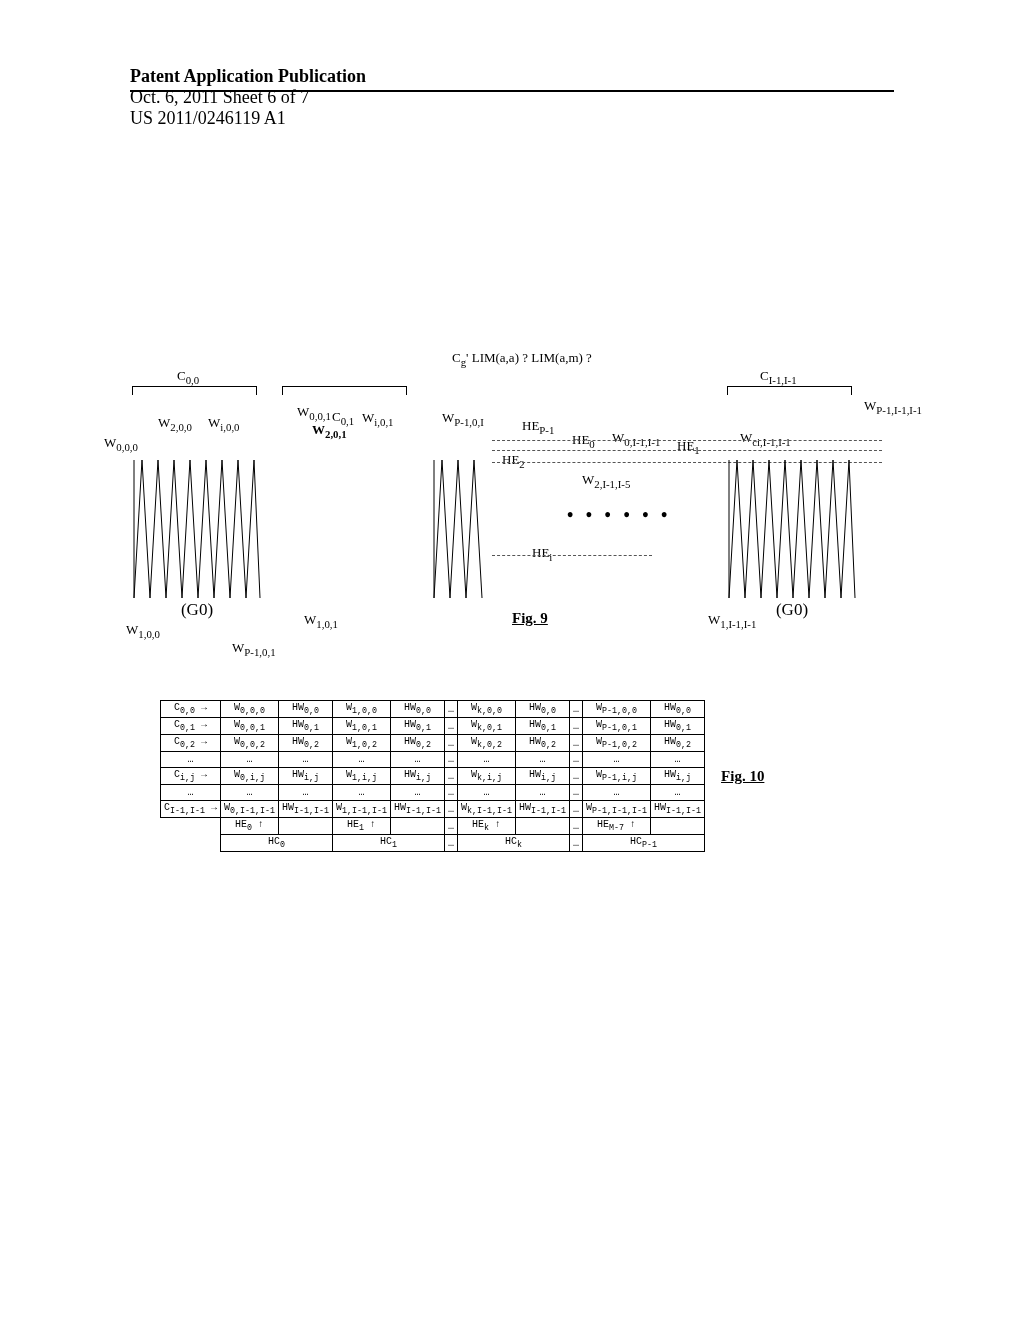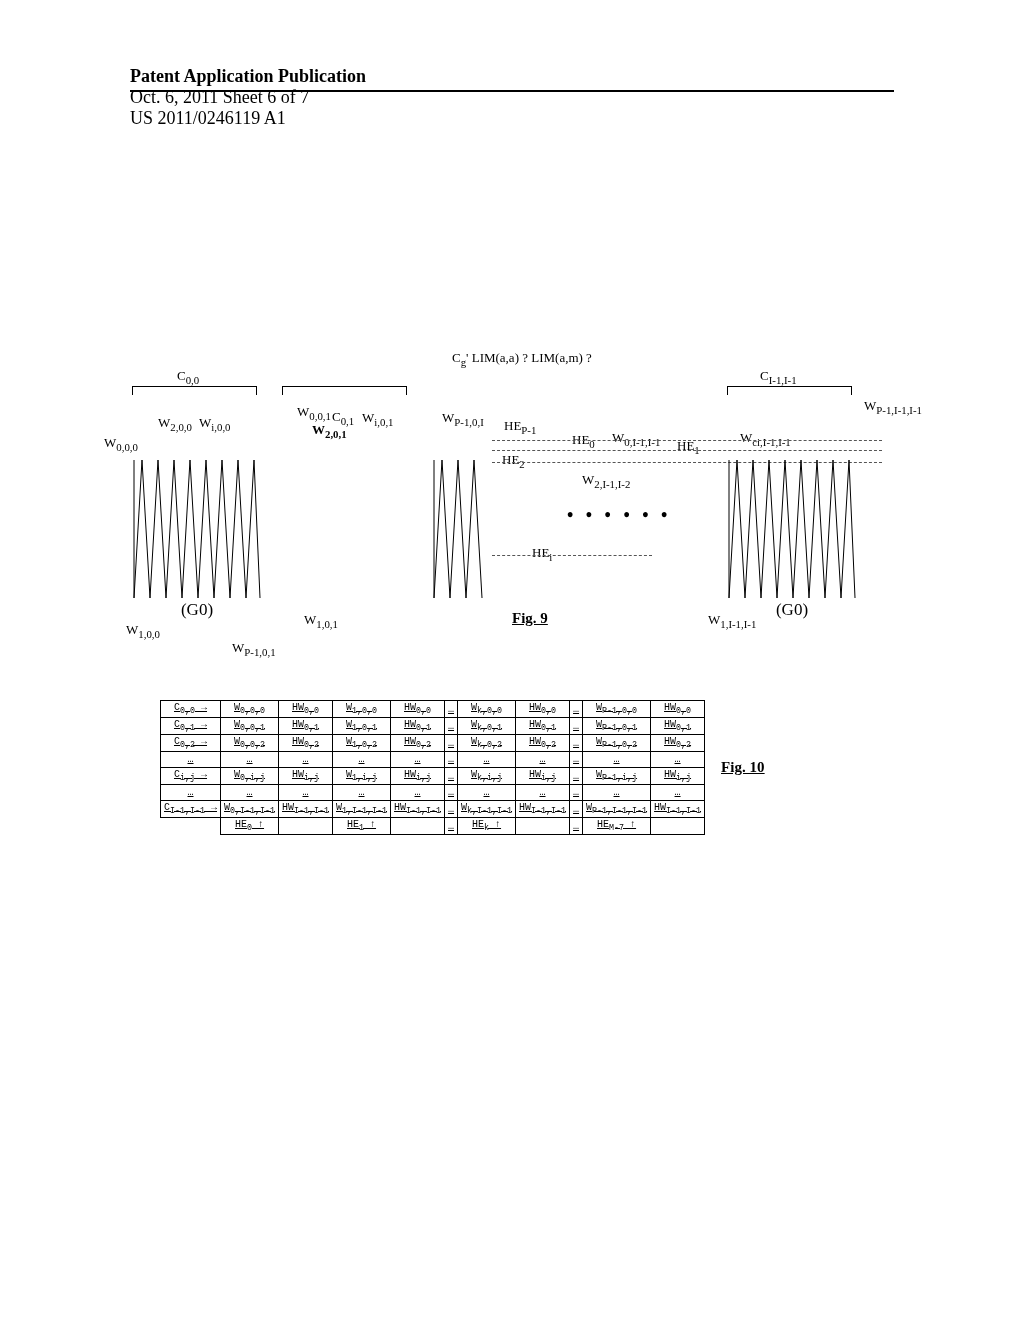--- a/index.html
+++ b/index.html
@@ -68,21 +68,20 @@
   .dashed { position: absolute; border-top: 1px dashed #555; }
 
   
   .tbl-wrap {
     position: absolute;
     top: 310px;
     left: 30px;
     display: flex;
     align-items: center;
     gap: 8px;
-    text-decoration: underline;
   }
   table.data {
     border-collapse: collapse;
     font-family: "Courier New", monospace;
     font-size: 10px;
   }
   table.data td {
     border: 1px solid #000;
     padding: 1px 3px;
     text-align: center;
@@ -117,38 +116,38 @@
     <div class="lbl" style="top:-22px; left:45px;">C<sub>0,0</sub></div>
 
     <div class="bracket" style="top:-4px; left:150px; width:125px;"></div>
     <div class="lbl" style="top:-22px; left:200px;margin-top:41px;">C<sub>0,1</sub></div>
 
     <div class="bracket" style="top:-4px; left:595px; width:125px;"></div>
     <div class="lbl" style="top:-22px; left:628px;">C<sub>I-1,I-1</sub></div>
 
     <div class="lbl" style="top:45px; left:-28px;">W<sub>0,0,0</sub></div>
     <div class="lbl" style="top:25px; left:26px;">W<sub>2,0,0</sub></div>
-    <div class="lbl" style="top:25px; left:67px;">W<sub>i,0,0</sub></div>
+    <div class="lbl" style="top:25px; left:76px;">W<sub>i,0,0</sub></div>
     <div class="lbl" style="top:232px; left:-6px;">W<sub>1,0,0</sub></div>
     <div class="lbl" style="top:250px; left:100px;">W<sub>P-1,0,1</sub></div>
 
     <div class="lbl" style="top:14px; left:165px;">W<sub>0,0,1</sub></div>
     <div class="lbl" style="top:32px; left:180px;font-weight:bold;">W<sub>2,0,1</sub></div>
     <div class="lbl" style="top:20px; left:230px;">W<sub>i,0,1</sub></div>
     <div class="lbl" style="top:222px; left:172px;">W<sub>1,0,1</sub></div>
 
     <div class="lbl" style="top:20px; left:310px;">W<sub>P-1,0,I</sub></div>
-    <div class="lbl" style="top:28px; left:372px;">HE<sub>P-1</sub></div>
+    <div class="lbl" style="top:28px; left:390px;">HE<sub>P-1</sub></div>
     <div class="lbl" style="top:42px; left:440px;">HE<sub>0</sub></div>
     <div class="lbl" style="top:62px; left:370px;">HE<sub>2</sub></div>
     <div class="lbl" style="top:155px; left:400px;">HE<sub>i</sub></div>
     <div class="lbl" style="top:48px; left:545px;">HE<sub>1</sub></div>
 
     <div class="lbl" style="top:40px; left:480px;">W<sub>0,I-1,I-1</sub></div>
-    <div class="lbl" style="top:82px; left:450px;">W<sub>2,I-1,I-2</sub></div>
+    <div class="lbl" style="top:82px; left:450px;">W<sub>2,I-1,I-5</sub></div>
     <div class="lbl" style="top:40px; left:608px;">W<sub>ci,I-1,I-1</sub></div>
     <div class="lbl" style="top:222px; left:576px;">W<sub>1,I-1,I-1</sub></div>
     <div class="lbl" style="top:8px; left:732px;">W<sub>P-1,I-1,I-1</sub></div>
 
     <div class="dashed" style="top:50px; left:360px; width:390px;"></div>
     <div class="dashed" style="top:60px; left:360px; width:390px;"></div>
     <div class="dashed" style="top:72px; left:360px; width:390px;"></div>
     <div class="dashed" style="top:165px; left:360px; width:160px;"></div>
 
     <div class="wave-group" style="left:0; width:130px;">
@@ -284,18 +283,27 @@
             <td></td>
             <td>HE<sub>1</sub> ↑</td>
             <td></td>
             <td>…</td>
             <td>HE<sub>k</sub> ↑</td>
             <td></td>
             <td>…</td>
             <td>HE<sub>M-7</sub> ↑</td>
             <td></td>
           </tr>
+          <tr class="hcrow">
+            <td class="noborder"></td>
+            <td colspan="2">HC<sub>0</sub></td>
+            <td colspan="2">HC<sub>1</sub></td>
+            <td colspan="1">…</td>
+            <td colspan="2">HC<sub>k</sub></td>
+            <td colspan="1">…</td>
+            <td colspan="2">HC<sub>P-1</sub></td>
+          </tr>
         </tbody>
     </table>
     <span class="fig10label">Fig. 10</span>
   </div>
 
 </div>
 
 </body></html>

